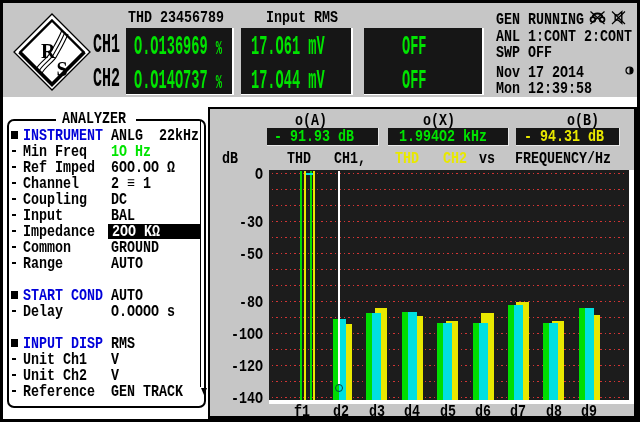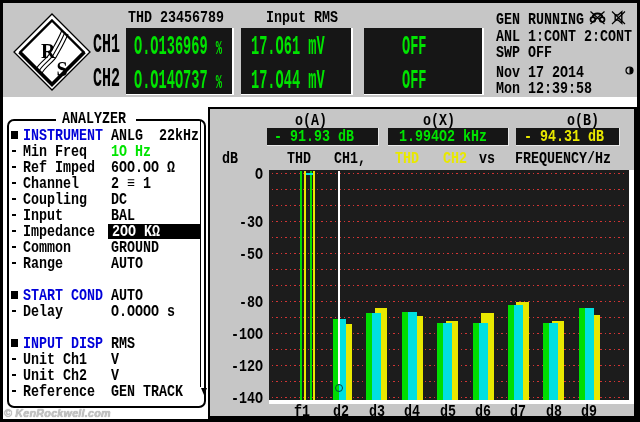--- a/index.html
+++ b/index.html
@@ -104,21 +104,20 @@
 <div class="ab t" style="left:111px;top:336px;">RMS</div>
 <div class="ab" style="left:12px;top:358px;width:4px;height:2px;background:#000"></div>
 <div class="ab t" style="left:23px;top:352px;">Unit Ch1</div>
 <div class="ab t" style="left:111px;top:352px;">V</div>
 <div class="ab" style="left:12px;top:374px;width:4px;height:2px;background:#000"></div>
 <div class="ab t" style="left:23px;top:368px;">Unit Ch2</div>
 <div class="ab t" style="left:111px;top:368px;">V</div>
 <div class="ab" style="left:12px;top:390px;width:4px;height:2px;background:#000"></div>
 <div class="ab t" style="left:23px;top:384px;">Reference</div>
 <div class="ab t" style="left:111px;top:384px;">GEN TRACK</div>
-<div class="ab" style="left:4px;top:408px;font:bold italic 10.8px/11px 'Liberation Sans',sans-serif;color:#c3c3c3;letter-spacing:0.2px;text-shadow:0 0 1px #858585,1px 1px 0 #ffffff">© KenRockwell.com</div>
 <div class="ab" style="left:208px;top:107px;width:429px;height:312px;background:#c6c6c6;border:2px solid #000;border-right:3px solid #000;border-bottom:3px solid #000"></div>
 <div class="ab t" style="left:295px;top:113px;">o(A)</div>
 <div class="ab t" style="left:423px;top:113px;">o(X)</div>
 <div class="ab t" style="left:567px;top:113px;">o(B)</div>
 <div class="ab obox" style="left:267px;top:128px;width:112px;height:18px"></div>
 <div class="ab t" style="left:274px;top:129px;color:#00e400;">- 91.93 dB</div>
 <div class="ab obox" style="left:388px;top:128px;width:121px;height:18px"></div>
 <div class="ab t" style="left:399px;top:129px;color:#00e400;">1.994O2 kHz</div>
 <div class="ab obox" style="left:516px;top:128px;width:104px;height:18px"></div>
 <div class="ab t" style="left:524px;top:129px;color:#e8e800;">- 94.31 dB</div>

